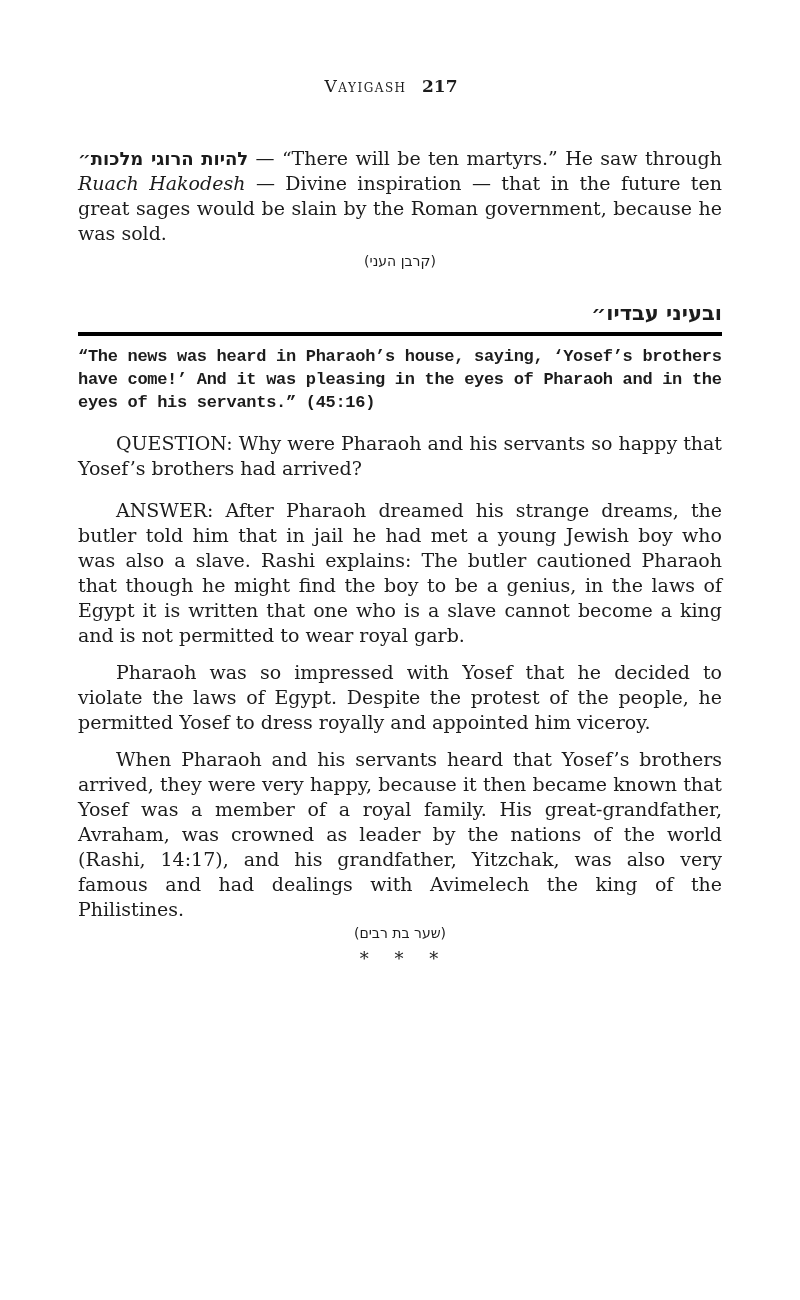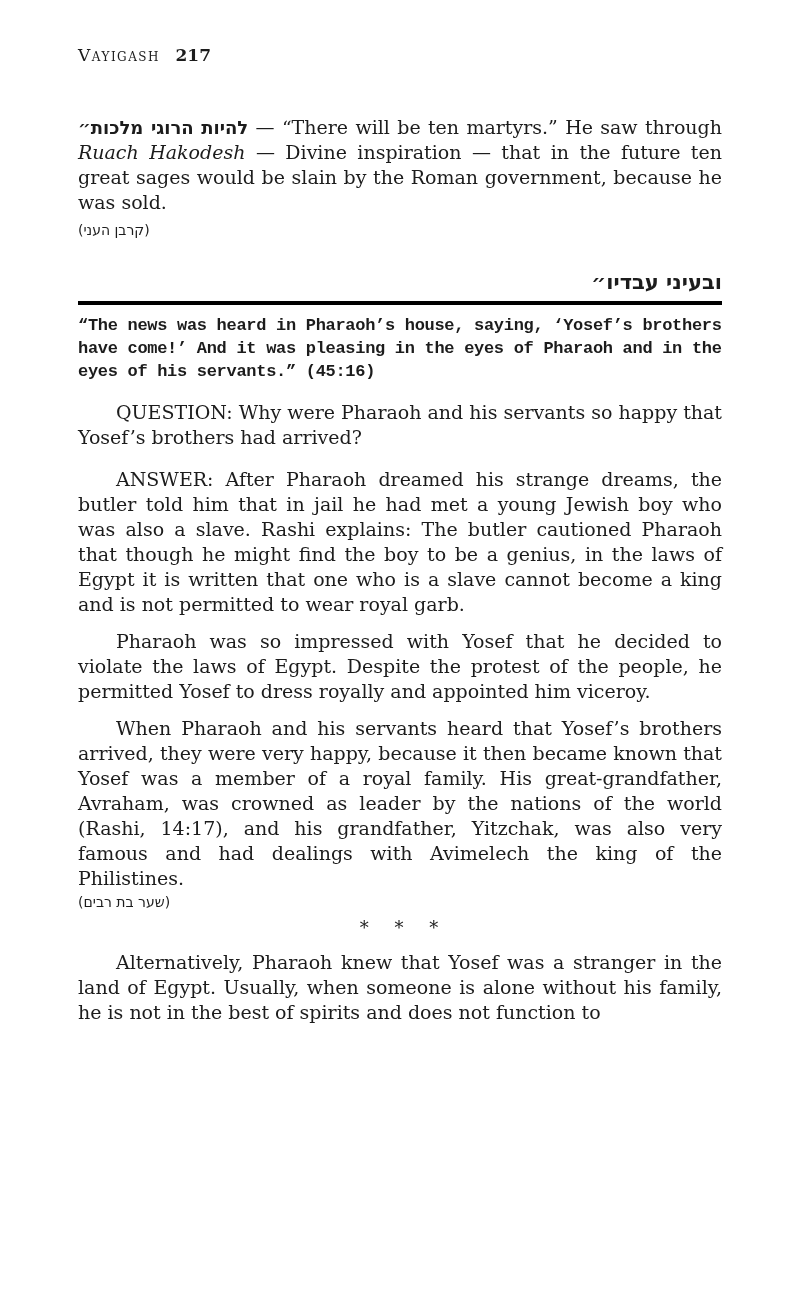--- a/index.html
+++ b/index.html
@@ -17,22 +17,22 @@
     overflow: hidden;
   }
   .content {
     position: absolute;
     left: 78px;
     top: 0;
     width: 644px;
   }
   
   .running-header {
-    margin-top: 45px;
-    text-align: left;
+    margin-top: 76px;
+    text-align: center;
     font-size: 17px;
     line-height: 20px;
     padding-right: 18px;
   }
   .parsha-title {
     font-variant: small-caps;
     letter-spacing: 1.5px;
   }
   .page-number {
     font-weight: bold;
@@ -52,21 +52,21 @@
   .seg-italic { font-style: italic; }
   .seg-hebrew {
     font-family: "DejaVu Sans", sans-serif;
     font-weight: bold;
     font-size: 18px;
   }
   .q-gap { margin-top: 17px; }
   
   .attribution {
     margin-top: 7px;
-    text-align: left;
+    text-align: center;
     direction: rtl;
     font-family: "DejaVu Sans", sans-serif;
     font-size: 14px;
     line-height: 17px;
   }
   
   .hebrew-heading {
     margin-top: 28px;
     direction: rtl;
     text-align: right;
@@ -130,16 +130,15 @@
 
     <p class="para">Pharaoh was so impressed with Yosef that he decided to violate the laws of Egypt. Despite the protest of the people, he permitted Yosef to dress royally and appointed him viceroy.</p>
 
     <p class="para">When Pharaoh and his servants heard that Yosef’s brothers arrived, they were very happy, because it then became known that Yosef was a member of a royal family. His great-grandfather, Avraham, was crowned as leader by the nations of the world (Rashi, 14:17), and his grandfather, Yitzchak, was also very famous and had dealings with Avimelech the king of the Philistines.</p>
 
 
     <div class="attribution" style="margin-top:3px">(שער בת רבים)</div>
 
     <div class="separator">* * *</div>
 
-    <p class="para">Alternatively, Pharaoh knew that Yosef was a stranger in the land of Egypt. Usually, when someone is alone without his family, he is not in the best of spirits and does not function to</p>
 
   </div>
 </div>
 
 </body></html>

